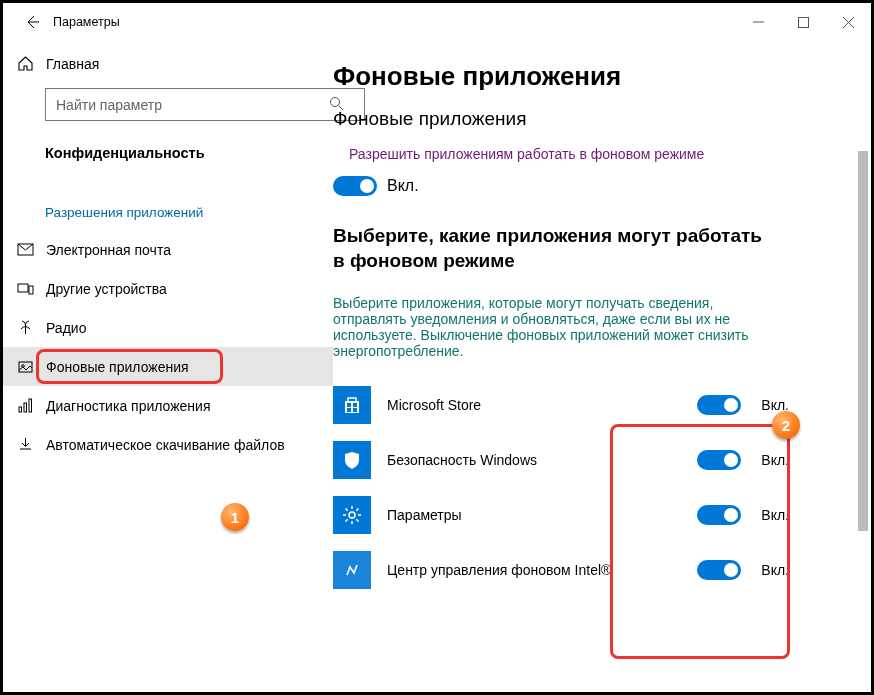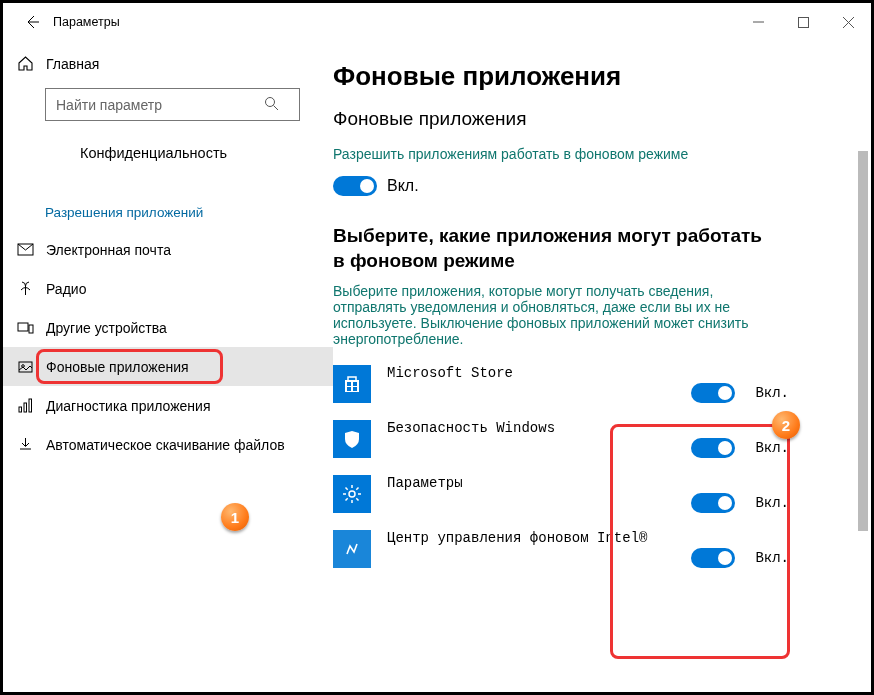--- a/index.html
+++ b/index.html
@@ -7,40 +7,40 @@
 .titlebar { height: 38px; display: flex; align-items: center; padding: 0 0 0 12px; }
 .back-btn { width: 34px; height: 34px; display: flex; align-items: center; justify-content: center; color: #000; margin-right: 4px; }
 .title { font-size: 12.5px; color: #000; }
 .win-controls { margin-left: auto; display: flex; }
 .win-btn { width: 45px; height: 30px; display: flex; align-items: center; justify-content: center; color: #555; }
 .layout { display: flex; height: calc(100% - 38px); }
 .sidebar { width: 330px; padding: 6px 0 0 0; }
 .home-row { display: flex; align-items: flex-end; padding: 8px 12px 8px 42px; font-size: 14px; cursor: pointer; }
 .home-row svg { margin-left: -28px; margin-right: 12px; }
 .search-wrap { padding: 8px 42px 14px 42px; }
-.search { width: 255px; height: 33px; border: 1px solid #777; background: #fff; display: flex; align-items: center; padding: 0 20px 0 10px; font-size: 14px; color: #666; }
+.search { width: 320px; height: 33px; border: 1px solid #777; background: #fff; display: flex; align-items: center; padding: 0 20px 0 10px; font-size: 14px; color: #666; }
 .search span:last-child { margin-left: auto; }
-.cat-title { font-size: 14.5px; font-weight: 400; padding: 10px 42px 20px 42px; margin-left: 35px; }
+.cat-title { font-size: 14.5px; font-weight: 700; padding: 10px 42px 20px 42px; }
 .group-title { font-size: 13.5px; color: #0369a1; padding: 24px 42px 10px 42px; }
 .nav-item { display: flex; align-items: center; padding: 11px 12px 11px 42px; font-size: 14px; color: #000; cursor: pointer; position: relative; }
 .nav-item svg { margin-left: -28px; }
 .nav-item span.label { margin-left: 12px; }
 .nav-selected { background: #e5e5e5; }
 .highlight-red { position: absolute; inset: 2px 110px 2px 33px; border: 3px solid #e33; border-radius: 8px; pointer-events: none; }
 .badge { position: absolute; width: 28px; height: 28px; border-radius: 50%; background: radial-gradient(circle at 35% 30%, #ffb870, #ff7b1a 60%, #e35a00); color: #fff; font-weight: 600; font-size: 15px; display: flex; align-items: center; justify-content: center; box-shadow: 0 2px 3px rgba(0,0,0,.35); }
 .main { flex: 1; padding: 20px 26px 0 0; position: relative; overflow: hidden; }
 .h1 { font-size: 26px; font-weight: 600; margin-bottom: 16px; }
 .h2 { font-size: 19px; font-weight: 400; margin-bottom: 16px; }
-.text { font-size: 14px; color: #0f766e; margin-bottom: 14px; max-width: 430px; }
+.text { font-size: 14px; color: #701a75; margin-bottom: 14px; max-width: 430px; margin-left: 16px; }
 .toggle-row { display: flex; align-items: center; margin-bottom: 28px; }
 .toggle { width: 44px; height: 20px; border-radius: 10px; background: #0078D7; position: relative; margin-right: 10px; }
 .toggle::after { content: ''; position: absolute; right: 3px; top: 3px; width: 14px; height: 14px; border-radius: 50%; background: #fff; }
-.h3 { font-size: 19px; font-weight: 600; max-width: 430px; margin-bottom: 10px; line-height: 1.3; }
+.h3 { font-size: 19px; font-weight: 600; max-width: 430px; margin-bottom: 22px; line-height: 1.3; }
 .text2 { font-size: 14px; color: #0f766e; margin-bottom: 18px; max-width: 440px; }
-.app-row { display: flex; height: 55px; max-width: 456px; font-family: Liberation Mono, monospace; }
+.app-row { display: flex; align-items: center; height: 55px; max-width: 456px; }
 .app-icon { width: 38px; height: 38px; display: flex; align-items: center; justify-content: center; color: #fff; font-size: 18px; flex-shrink: 0; }
 .app-name { font-size: 14px; margin-left: 16px; flex: 1; }
 .app-toggle-wrap { display: flex; align-items: center; }
 .state { font-size: 14px; margin-left: 10px; }
 .apps-highlight { position: absolute; border: 3px solid #e33; border-radius: 8px; pointer-events: none; }
 .scrollbar { position: absolute; right: 0; top: 60px; width: 16px; height: 580px; }
 .scroll-thumb { position: absolute; left: 3px; width: 10px; background: #bbb; }
 .ic-blue { background: #0078D7; }
 .ic-lighter { background: #1a86d9; }
 </style>
@@ -96,30 +96,30 @@
 
     <div class="nav-item">
       <svg width="17" height="17" viewBox="0 0 17 17">
           <rect x="1" y="3" width="15" height="11" stroke="#000" fill="none"></rect>
           <path d="M1 3 L8.5 9 L16 3" stroke="#000" fill="none"></path>
         </svg>
       <span class="label">Электронная почта</span>
     </div>
     <div class="nav-item">
       <svg width="17" height="17" viewBox="0 0 17 17">
-          <path d="M8.5 15 V6 M8.5 6 A4 4 0 0 1 12 2 M8.5 6 A4 4 0 0 0 5 2 M4 10 Q8.5 5 13 10" stroke="#000" fill="none"></path>
-        </svg>
-      <span class="label">Радио</span>
-    </div>
-    <div class="nav-item">
-      <svg width="17" height="17" viewBox="0 0 17 17">
           <rect x="1" y="4" width="10" height="8" stroke="#000" fill="none"></rect>
           <rect x="12" y="6" width="4" height="8" stroke="#000" fill="none"></rect>
         </svg>
       <span class="label">Другие устройства</span>
+    </div>
+    <div class="nav-item">
+      <svg width="17" height="17" viewBox="0 0 17 17">
+          <path d="M8.5 15 V6 M8.5 6 A4 4 0 0 1 12 2 M8.5 6 A4 4 0 0 0 5 2 M4 10 Q8.5 5 13 10" stroke="#000" fill="none"></path>
+        </svg>
+      <span class="label">Радио</span>
     </div>
     <div class="nav-item nav-selected">
       <svg width="17" height="17" viewBox="0 0 17 17">
           <rect x="2" y="4" width="13" height="10" stroke="#000" fill="none"></rect>
           <circle cx="6" cy="8" r="1.3" stroke="#000" fill="none"></circle>
           <path d="M2 12 L6 9 L9 12 L13 8 L15 10" stroke="#000" fill="none"></path>
         </svg>
       <span class="label">Фоновые приложения</span>
       <div class="highlight-red"></div>
     </div>

